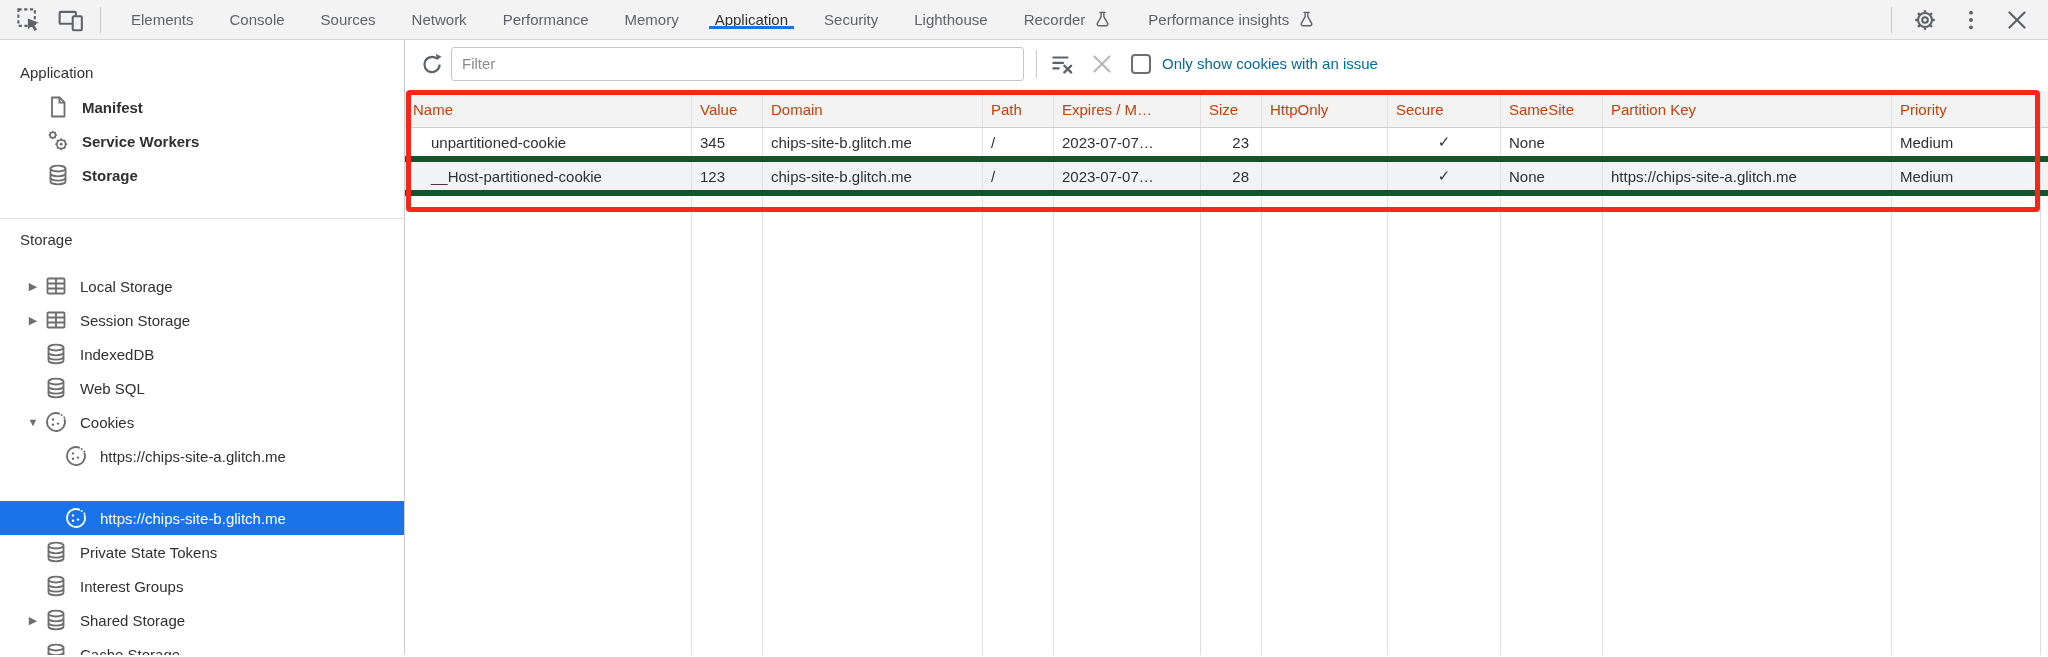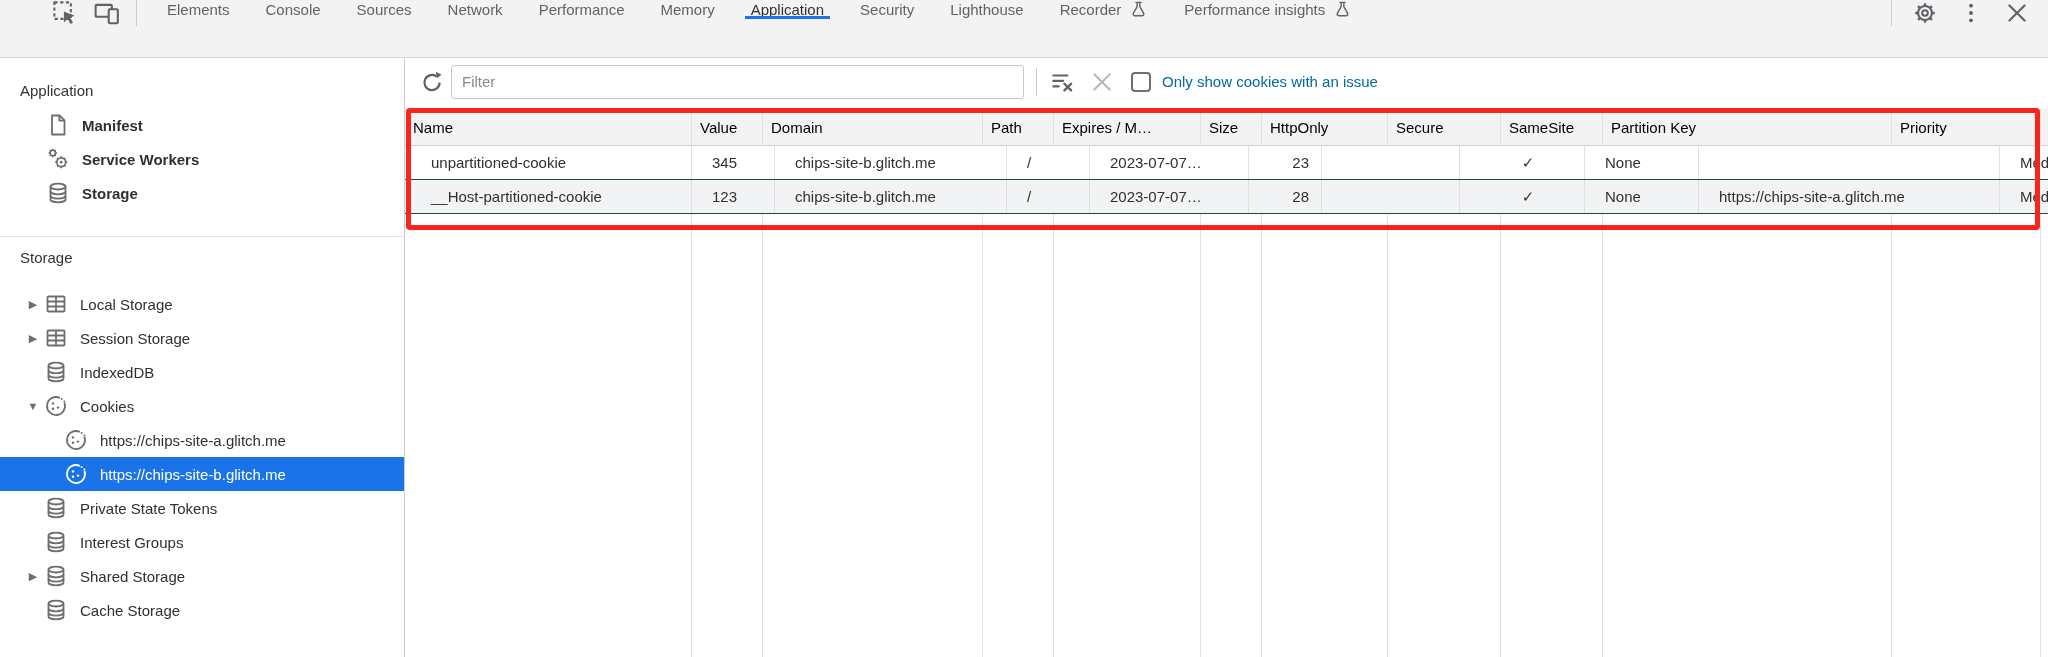--- a/index.html
+++ b/index.html
@@ -6,22 +6,22 @@
   html,body { margin:0; padding:0; }
   body {
     width:2048px; height:657px; overflow:hidden; background:#fff;
     font-family:"Liberation Sans", sans-serif; color:#303030;
     -webkit-font-smoothing:antialiased;
   }
   svg { display:block; }
 
   
   .tabbar{
-    height:58px; background:#f3f3f3; border-bottom:1px solid #d5d5d5;
-    display:flex; align-items:flex-start;padding-left:36px;
+    height:40px; background:#f3f3f3; border-bottom:1px solid #d5d5d5;
+    display:flex; align-items:center;
   }
   .tab-tools{ display:flex; align-items:center; gap:16px; padding:0 12px 0 16px; }
   .tool-icon{ width:26px; height:26px; color:#5f6368; cursor:pointer; }
   .vdiv{ width:1px; height:26px; background:#c9c9c9; align-self:center; }
   .tabs{ display:flex; align-items:stretch; }
   .tab{
     display:flex; align-items:center; padding:0 18px; font-size:15px;
     color:#5f6368; position:relative; white-space:nowrap; cursor:pointer;
   }
   .tab.active{ color:#333; }
@@ -38,21 +38,21 @@
   
   .sidebar{ width:405px; border-right:1px solid #ccc; background:#fff; overflow:hidden; flex:none; }
   .section1{ padding-top:14px; }
   .side-title{ height:36px; display:flex; align-items:center; padding-left:20px; font-size:15px; color:#333; }
   .tree-item{ height:34px; display:flex; align-items:center; font-size:15px; color:#303030; cursor:pointer; white-space:nowrap; }
   .arrow{ width:22px; flex:none; text-align:center; font-size:11px; color:#6e6e6e; }
   .tree-icon{ width:24px; height:24px; flex:none; margin-right:12px; color:#6e6e6e; }
   .lvl-app{ padding-left:46px;font-weight:bold; }
   .lvl-1{ padding-left:22px; }
   .lvl-2{ padding-left:42px; }
-  .tree-item.selected{ background:#1a73e8; color:#fff; }
+  .tree-item.selected{ background:#1a73e8; color:#fff;margin-top:28px; }
   .tree-item.selected .tree-icon{ color:#fff; }
   .side-divider{ height:1px; background:#e3e3e3; margin-top:26px; }
   .section2 .side-title{ margin-top:2px; }
   .section2-list{ padding-top:12px; }
 
   
   .main{ flex:1; min-width:0; display:flex; flex-direction:column; background:#fff; }
 
   
   .filterbar{ height:47px; flex:none; display:flex; align-items:center; padding-left:14px; background:#fff; }
@@ -73,28 +73,28 @@
   }
   .chk-label{ font-size:15px; color:#0369a1; }
 
   
   .table-area{ position:relative; flex:1; min-height:0; display:flex; flex-direction:column; padding-top:4px; }
   .grid-row{
     display:grid; flex:none;
     grid-template-columns:287px 71px 220px 71px 147px 61px 126px 113px 102px 289px 149px minmax(0,1fr);
   }
   .hdr{ height:37px; background:#f3f3f3; border-bottom:1px solid #cfcfcf; }
-  .drow{ height:34px; border-bottom:1px solid #14532d;gap:12px; }
+  .drow{ height:34px; border-bottom:6px solid #14532d; }
   .drow.alt{ background:#f1f3f4; }
   .erow{ flex:1; }
   .c{
     display:flex; align-items:center; padding:0 8px; font-size:15px; color:#303030;
     border-right:1px solid #e0e0e0; overflow:hidden; white-space:nowrap;
   }
-  .hdr .c{ color:#000000; }
+  .hdr .c{ color:#c2410c; }
   .c.fill{ border-right:none; padding:0; }
   .drow .c-name{ padding-left:26px; }
   .c-size{ justify-content:flex-end; padding-right:12px; }
   .c-secure{ justify-content:center; }
   .erow .c{ height:100%; }
 
   .red-box{
     position:absolute; left:1px; top:3px; width:1634px; height:122px;
     border:5px solid #f8261a; border-radius:4px; pointer-events:none; z-index:5;
   }
@@ -275,20 +275,27 @@
               <use href="#i-table"></use>
             </svg>
           <span>Session Storage</span>
         </div>
         <div class="tree-item lvl-1">
           <span class="arrow"></span>
           <svg class="tree-icon" viewBox="0 0 24 24">
               <use href="#i-db"></use>
             </svg>
           <span>IndexedDB</span>
+        </div>
+        <div class="tree-item lvl-1">
+          <span class="arrow"></span>
+          <svg class="tree-icon" viewBox="0 0 24 24">
+              <use href="#i-db"></use>
+            </svg>
+          <span>Web SQL</span>
         </div>
         <div class="tree-item lvl-1">
           <span class="arrow">▼</span>
           <svg class="tree-icon" viewBox="0 0 24 24">
               <use href="#i-cookie"></use>
             </svg>
           <span>Cookies</span>
         </div>
         <div class="tree-item lvl-2">
           <span class="arrow"></span>

